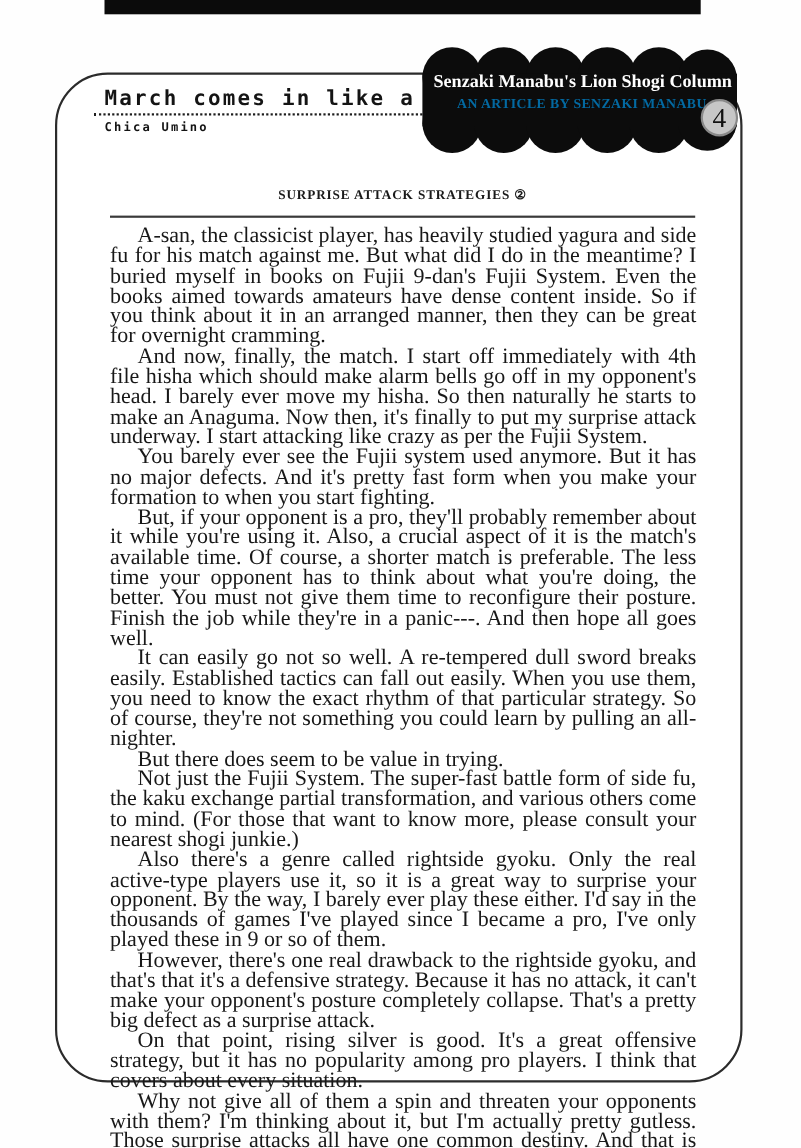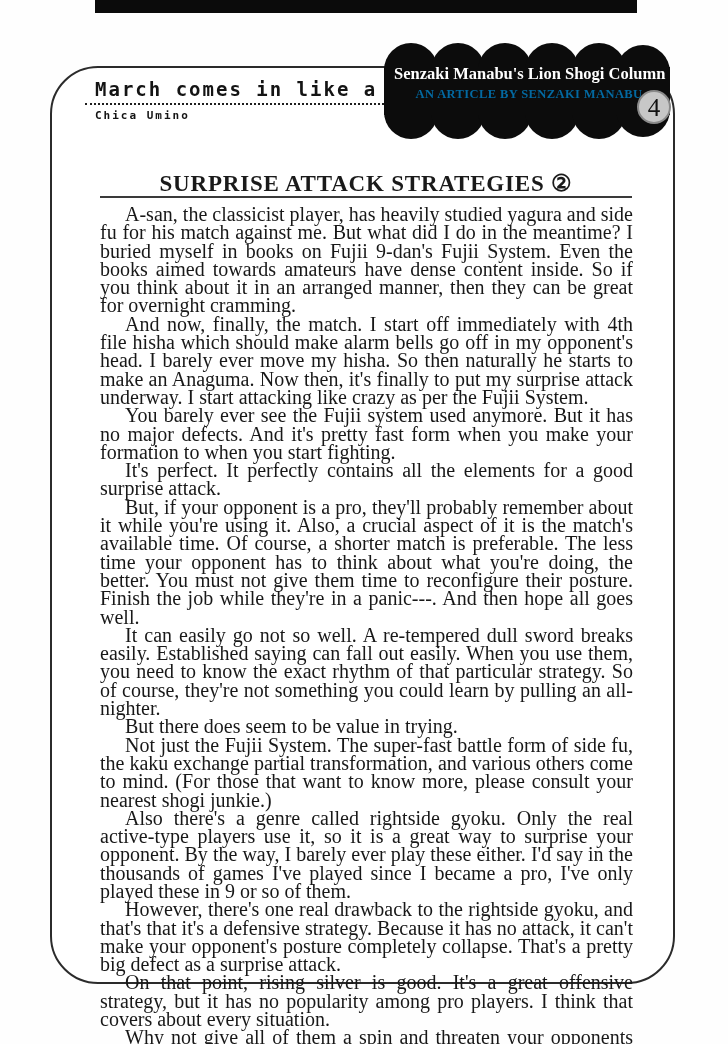--- a/index.html
+++ b/index.html
@@ -70,21 +70,21 @@
     z-index: 4; box-sizing: border-box;
     display: flex; align-items: center; justify-content: center;
     font-family: "Liberation Serif", serif;
     font-size: 25px; color: #111; line-height: 1;
   }
 
   
   .article-title {
     position: absolute; left: 100px; top: 170px; width: 532px;
     text-align: center;
-    font-size: 23px; letter-spacing: 0.8px; font-weight: bold;
+    font-size: 12px; letter-spacing: 0.8px; font-weight: bold;
     color: #1a1a1a;
   }
   .title-rule {
     position: absolute; left: 100px; top: 196px; width: 532px; height: 2px;
     background: #3a3a3a;
   }
 
   
   .article-body {
     position: absolute; left: 100px; top: 205px; width: 533px;
@@ -135,22 +135,21 @@
   <span>4</span>
 </div>
 
 <div class="article-title">SURPRISE ATTACK STRATEGIES ②</div>
 <div class="title-rule"></div>
 
 <div class="article-body">
     <p>A-san, the classicist player, has heavily studied yagura and side fu for his match against me. But what did I do in the meantime? I buried myself in books on Fujii 9-dan's Fujii System. Even the books aimed towards amateurs have dense content inside. So if you think about it in an arranged manner, then they can be great for overnight cramming.</p>
     <p>And now, finally, the match. I start off immediately with 4th file hisha which should make alarm bells go off in my opponent's head. I barely ever move my hisha. So then naturally he starts to make an Anaguma. Now then, it's finally to put my surprise attack underway. I start attacking like crazy as per the Fujii System.</p>
     <p>You barely ever see the Fujii system used anymore. But it has no major defects. And it's pretty fast form when you make your formation to when you start fighting.</p>
-    <p>It's perfect. It perfectly contains all the elements for a good surprise attack.</p>
     <p>But, if your opponent is a pro, they'll probably remember about it while you're using it. Also, a crucial aspect of it is the match's available time. Of course, a shorter match is preferable. The less time your opponent has to think about what you're doing, the better. You must not give them time to reconfigure their posture. Finish the job while they're in a panic---. And then hope all goes well.</p>
-    <p>It can easily go not so well. A re-tempered dull sword breaks easily. Established saying can fall out easily. When you use them, you need to know the exact rhythm of that particular strategy. So of course, they're not something you could learn by pulling an all-nighter.</p>
+    <p>It can easily go not so well. A re-tempered dull sword breaks easily. Established tactics can fall out easily. When you use them, you need to know the exact rhythm of that particular strategy. So of course, they're not something you could learn by pulling an all-nighter.</p>
     <p>But there does seem to be value in trying.</p>
     <p>Not just the Fujii System. The super-fast battle form of side fu, the kaku exchange partial transformation, and various others come to mind. (For those that want to know more, please consult your nearest shogi junkie.)</p>
     <p>Also there's a genre called rightside gyoku. Only the real active-type players use it, so it is a great way to surprise your opponent. By the way, I barely ever play these either. I'd say in the thousands of games I've played since I became a pro, I've only played these in 9 or so of them.</p>
     <p>However, there's one real drawback to the rightside gyoku, and that's that it's a defensive strategy. Because it has no attack, it can't make your opponent's posture completely collapse. That's a pretty big defect as a surprise attack.</p>
     <p>On that point, rising silver is good. It's a great offensive strategy, but it has no popularity among pro players. I think that covers about every situation.</p>
     <p>Why not give all of them a spin and threaten your opponents with them? I'm thinking about it, but I'm actually pretty gutless. Those surprise attacks all have one common destiny. And that is 'the king has thin protection'. That's because you launch an attack right from the opening, they're all very structural, so there's really no way around that. And saying this might be brutally honest, but trying to have fun winning isn't something that happens all that often in general.</p>
   </div>
 
 </body></html>

